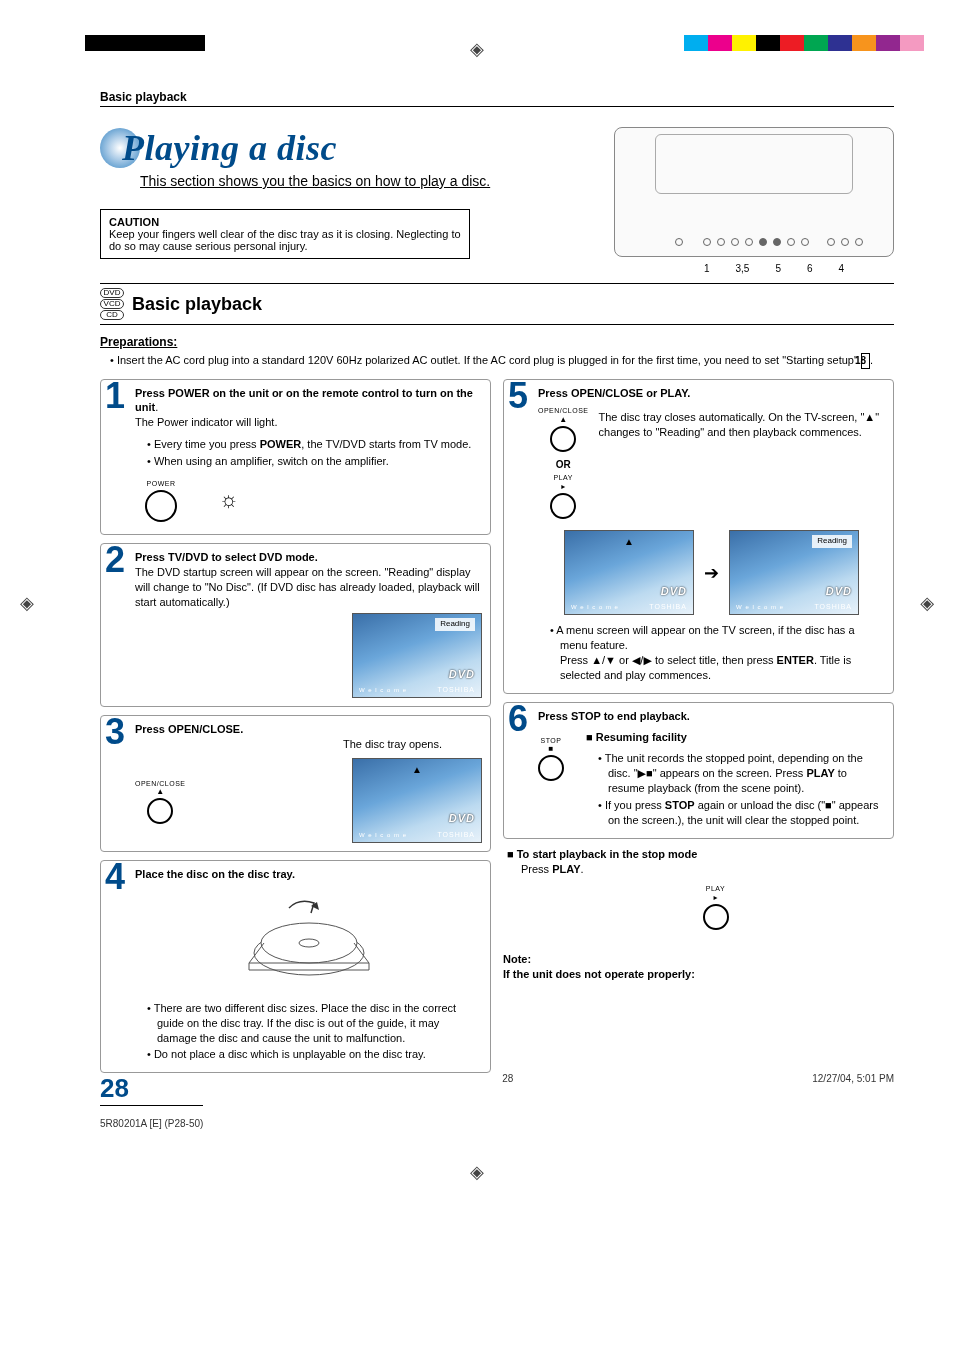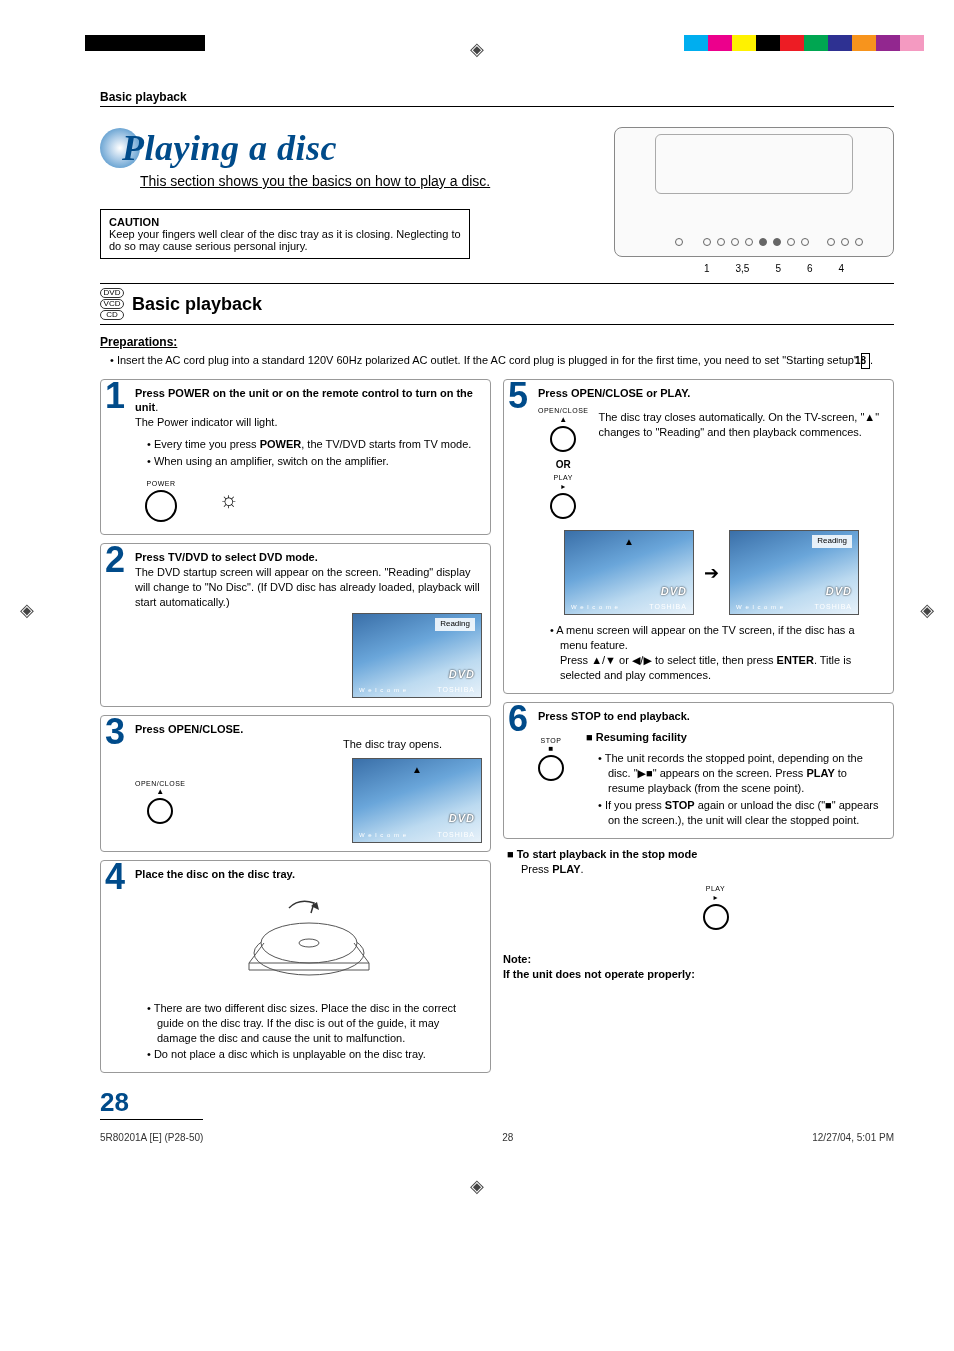--- a/index.html
+++ b/index.html
@@ -130,22 +130,22 @@
   .dvd-screen .brand { position:absolute; bottom:3px; right:6px; font-size:7px; letter-spacing:1px; }
   .dvd-screen .wel { position:absolute; bottom:3px; left:6px; font-size:6px; letter-spacing:1px; }
   .screen-pair { display:flex; align-items:center; gap:10px; margin:8px 0; justify-content:center; }
   .arrow-r { font-size:18px; color:#000; }
   .inline-flex { display:flex; align-items:flex-start; gap:10px; }
   .small-block { font-size:11px; line-height:1.35; }
   .or-lbl { font-weight:bold; text-align:center; margin:2px 0; font-size:10px; }
   .resume-head { font-weight:bold; }
   .note-block { font-size:11px; line-height:1.35; margin-top:10px; }
   .footer {
-    display:flex; justify-content:space-between; align-items:flex-end;
-    margin-top: 14px; font-size:10px; color:#333;
+    display:flex; justify-content:space-between; 
+    font-size:10px; color:#333;
   }
   .pg-num {
     font-size: 26px; font-weight: bold; color:#004b8a;
     border-bottom:1px solid #000; padding:0 6px 1px 0;
   }
   .bottom-center { text-align:center; font-size:18px; color:#444; margin-top:12px; }
   .tray-drawing {
     width:140px; height:100px; position:relative; margin:6px auto;
   }
   .side-crop-l, .side-crop-r {

